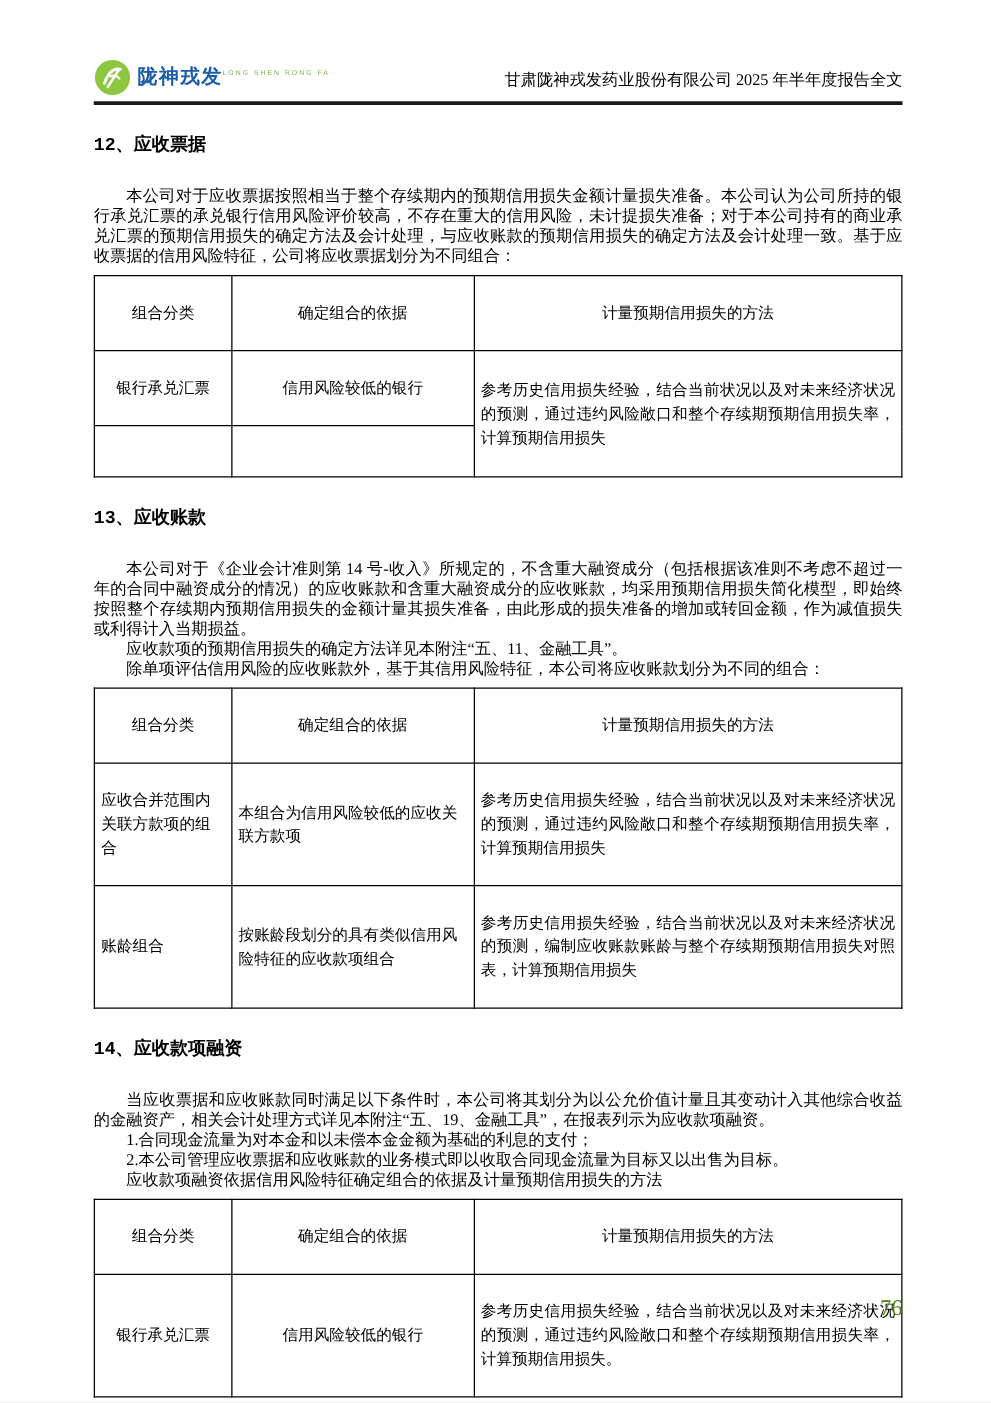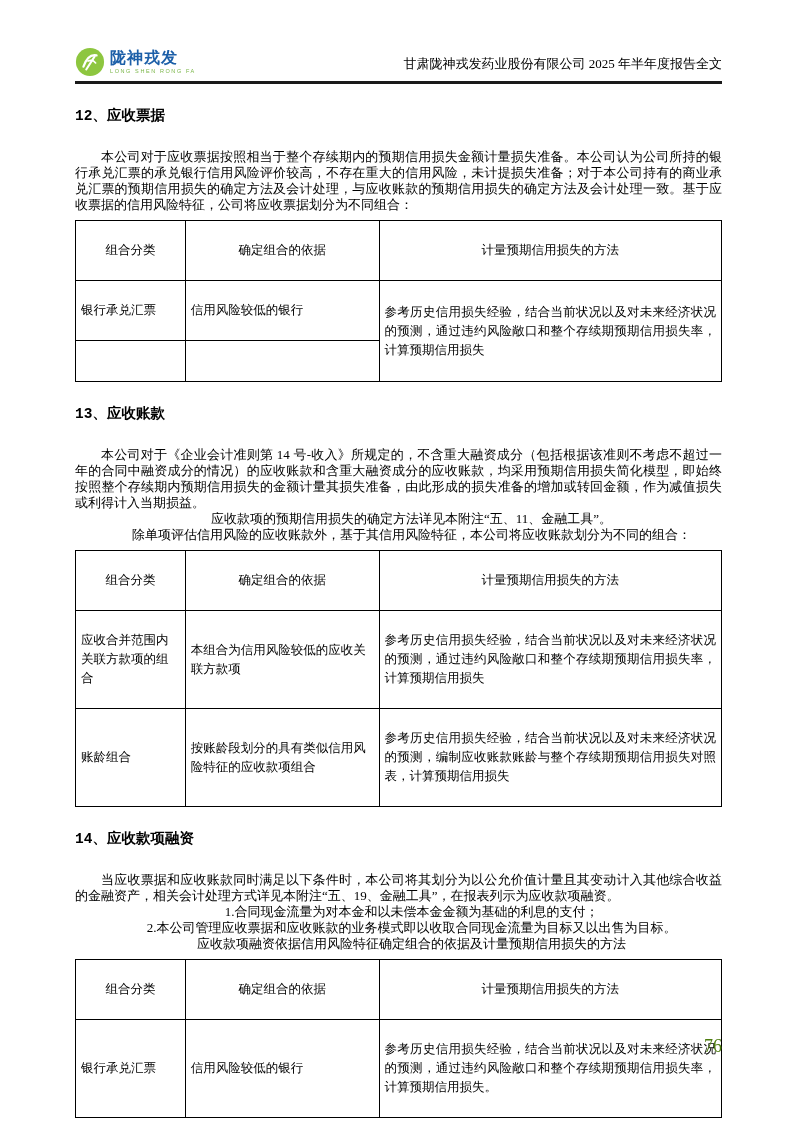--- a/index.html
+++ b/index.html
@@ -18,21 +18,21 @@
     left:75px; right:71px; top:0;
   }
 
   
   .doc-header {
     display:flex; align-items:flex-end; justify-content:space-between;
     padding-top:47px;
   }
   .logo { display:flex; align-items:center; gap:5px; }
   .logo-mark { width:30px; height:30px; flex:0 0 auto; }
-  .logo-text { display:flex; flex-direction:column; line-height:1; }
+  .logo-text { display:flex; flex-direction:row; line-height:1; }
   .logo-cn {
     font-family:"Liberation Sans","DejaVu Sans",sans-serif;
     font-weight:bold; font-size:16px; color:#1c5fa8; letter-spacing:1px;
   }
   .logo-en {
     font-family:"Liberation Sans","DejaVu Sans",sans-serif;
     font-size:5.5px; color:#7ab648; letter-spacing:1.6px; margin-top:3px;
   }
   .doc-title { font-size:13px; padding-bottom:4px; }
   .header-rule {
@@ -42,37 +42,37 @@
   
   h3.sec-heading {
     font-size:14.5px; font-weight:bold;
     margin:22px 0 24px 0;
     font-family:Liberation Mono, monospace;
   }
   p.body-line {
     font-size:13px; line-height:16px;
     text-align:justify; text-indent:2em;
   }
-  p.single-line { text-align:center; }
+  p.single-line { text-align:left; }
 
   
   table.doc-table {
     width:100%; border-collapse:collapse; table-layout:fixed;
     margin-top:7px;
     font-size:12.5px;
   }
   table.doc-table th, table.doc-table td {
     border:1px solid #000;
     padding:20px 5px;
     line-height:19px;
     font-weight:normal;
     vertical-align:middle;
   }
   table.doc-table th { text-align:center; height:33px; }
-  td.cell-center { }
+  td.cell-center { text-align:center; }
   td.cell-left   { text-align:left; }
   td.cell-method { text-align:justify; vertical-align:middle; }
   col.c1 { width:17%; } col.c2 { width:30%; } col.c3 { width:53%; }
   tr.empty-row td { height:30px; }
   #tbl-notes td { height:32px; }
 
   
   .page-number {
     position:absolute; right:71px; top:1036px;
     font-size:18px; color:#4d7c0f;

